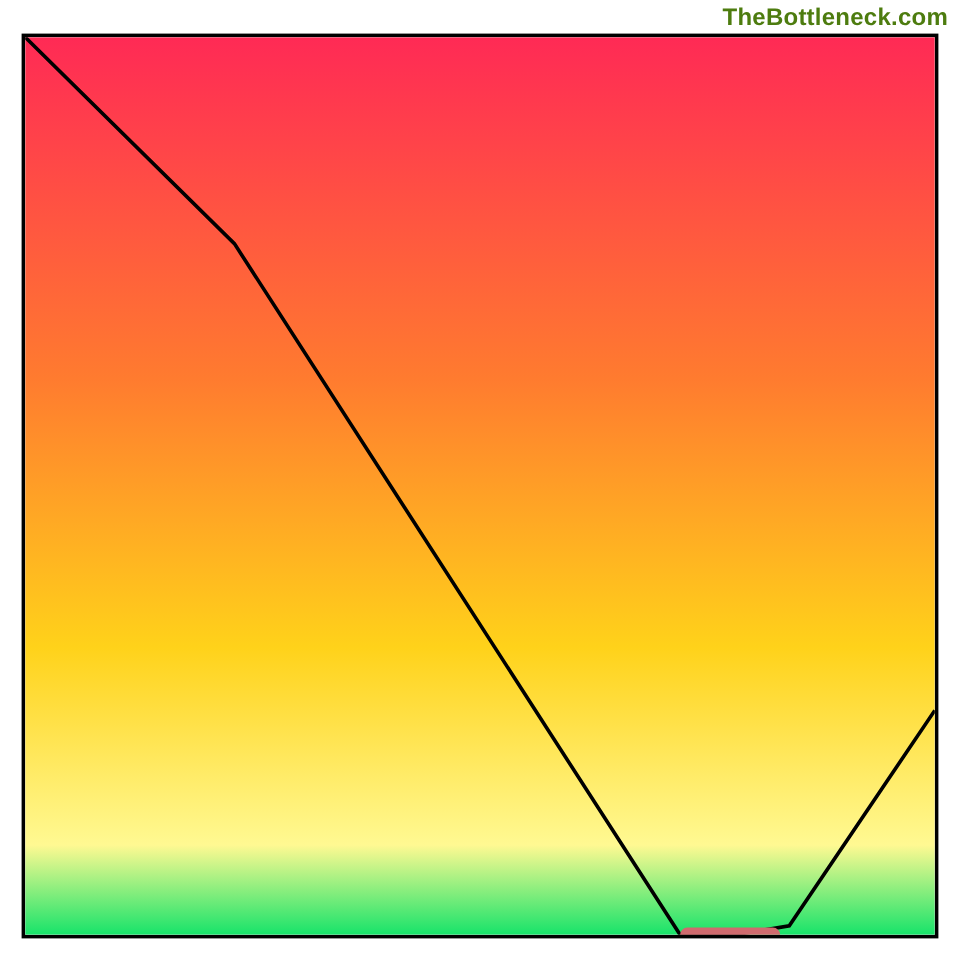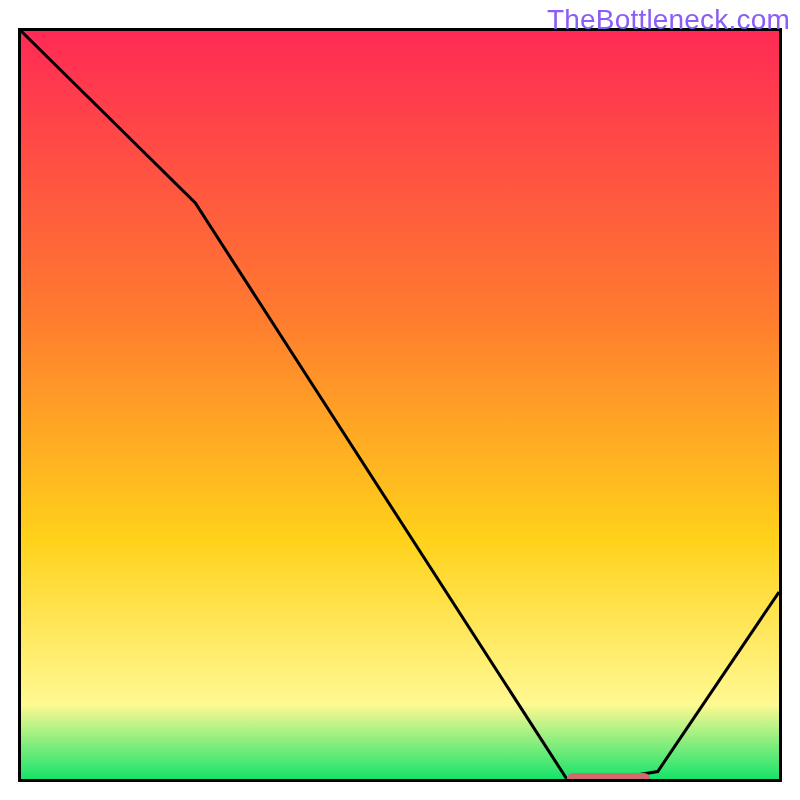--- a/index.html
+++ b/index.html
@@ -13,23 +13,23 @@
   }
   .wrap {
     position: relative;
     width: 800px;
     height: 800px;
   }
   .watermark {
     position: absolute;
     top: 4px;
     right: 10px;
-    color: #8b5cf6;
-    font-size: 28px;
-    font-weight: 400;
+    color: #4d7c0f;
+    font-size: 20px;
+    font-weight: 700;
     letter-spacing: 0.2px;
     z-index: 10;
   }
   .chartbox {
     position: absolute;
     left: 18px;
     top: 28px;
     width: 764px;
     height: 754px;
     border: 3px solid #000000;

